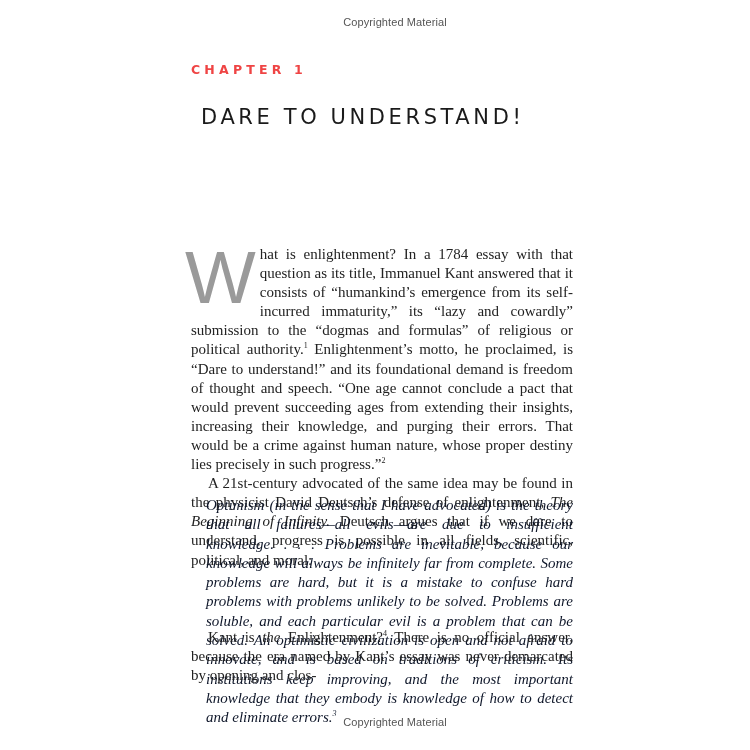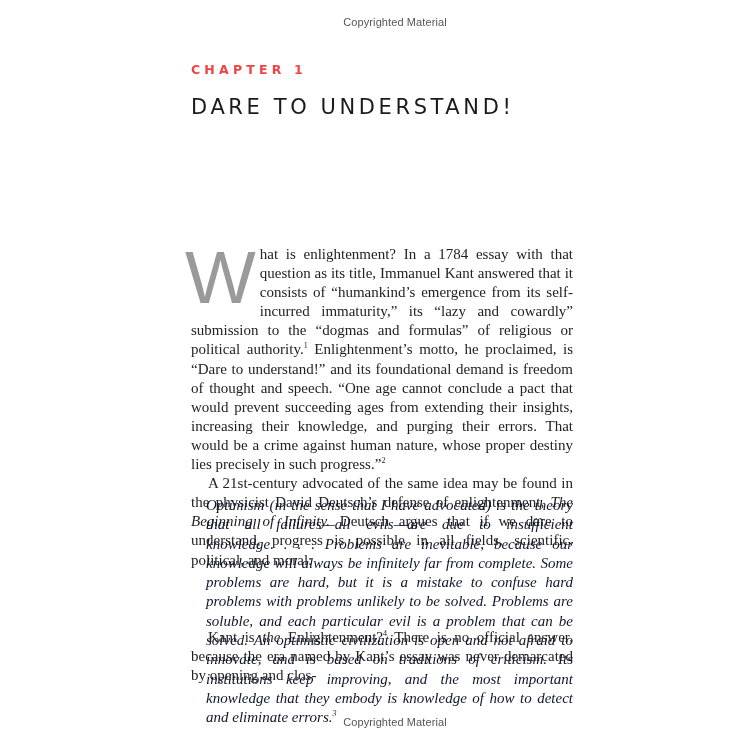--- a/index.html
+++ b/index.html
@@ -99,21 +99,21 @@
       top: 628px;
     }
     em { font-style: italic; }
   </style>
 </head>
 <body>
 
 <div class="copyright top">Copyrighted Material</div>
 
 <div class="chapter-label">CHAPTER 1</div>
-<h1 class="chapter-title" style="margin:0;">DARE TO UNDERSTAND!</h1>
+<h1 class="chapter-title" style="margin:10px;">DARE TO UNDERSTAND!</h1>
 
 <div class="text-block para-first">
   <p>
     <span class="drop-cap">W</span><span>hat is enlightenment? In a 1784 essay with that question as its title, Immanuel Kant answered that it consists of “humankind’s emergence from its self-incurred immaturity,” its “lazy and cowardly” submission to the “dogmas and formulas” of religious or political authority.</span><sup>1</sup><span> Enlightenment’s motto, he proclaimed, is “Dare to understand!” and its foundational demand is freedom of thought and speech. “One age cannot conclude a pact that would prevent succeeding ages from extending their insights, increasing their knowledge, and purging their errors. That would be a crime against human nature, whose proper destiny lies precisely in such progress.”</span><sup>2</sup>
   </p>
   <p class="indent">
     <span>A 21st-century advocated of the same idea may be found in the physicist David Deutsch’s defense of enlightenment, </span><em>The Beginning of Infinity.</em><span> Deutsch argues that if we dare to understand, progress is possible in all fields, scientific, political, and moral:</span>
   </p>
 </div>
 

